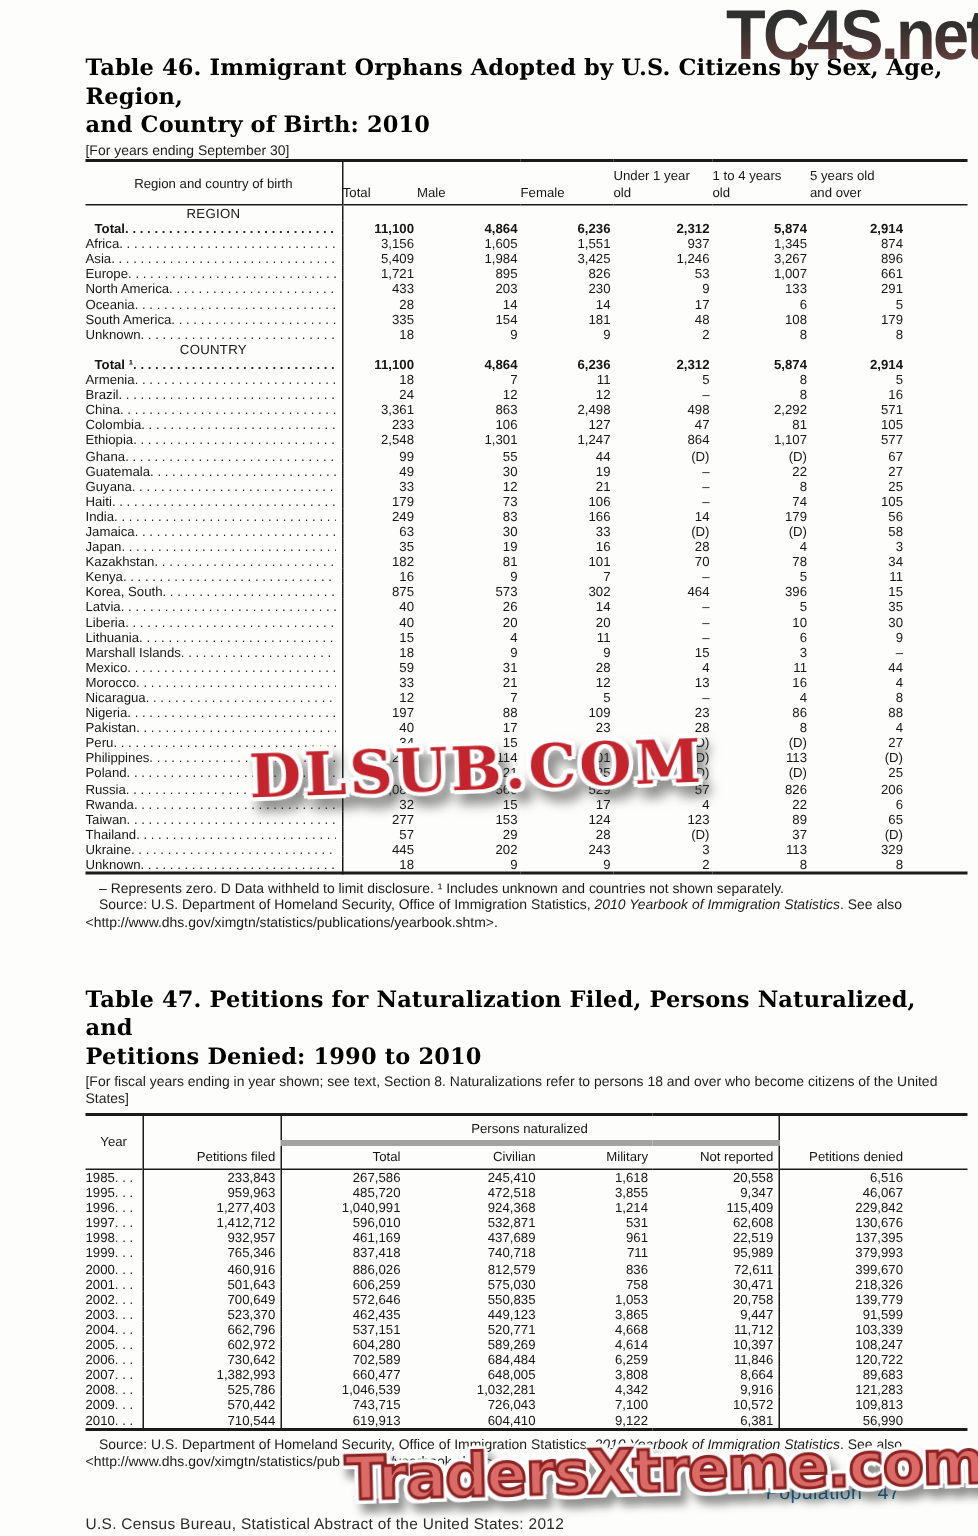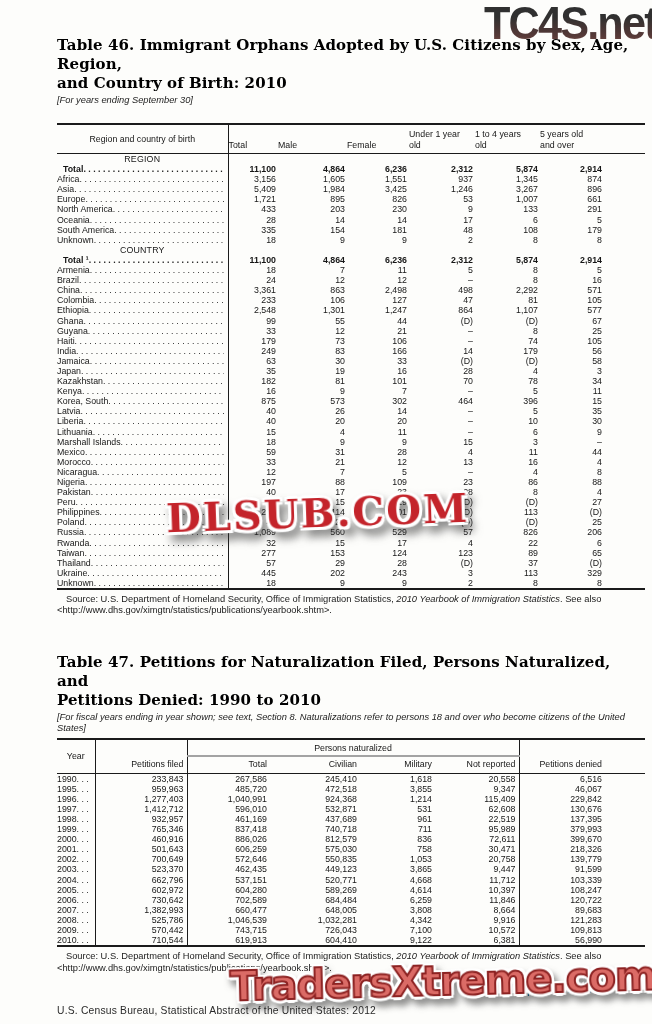--- a/index.html
+++ b/index.html
@@ -8,28 +8,28 @@
     position:relative; width:652px; height:1024px; margin:0 auto;
     background:#fdfdfb; overflow:hidden; color:#141414;
     font-family:"Liberation Sans", sans-serif;
   }
   .content { position:absolute; left:57px; top:36px; width:588px; }
 
   .tbl-title {
     font-family:"DejaVu Serif", serif; font-weight:bold;
     font-size:15px; line-height:19px; color:#000; letter-spacing:.1px;
   }
-  .bracket-note { font-size:9.3px; line-height:11px; margin-top:2px; color:#1c1c1c;font-style:italic; }
+  .bracket-note { font-size:9.3px; line-height:11px; margin-top:2px; color:#1c1c1c; }
 
   table { border-collapse:collapse; table-layout:fixed; width:588px;
           border-top:2px solid #1b1b1b; border-bottom:2px solid #1b1b1b; }
   th, td { padding:0; font-weight:normal; color:#161616; }
 
   
-  .t46 { margin-top:17px; }
+  .t46 { margin-top:0; }
   .t46 th { font-size:8.8px; line-height:10.5px; vertical-align:bottom; }
   .t46 thead th { border-bottom:1.5px solid #1b1b1b; padding:4px 2px 3px 0; }
   .t46 .stub-h { text-align:center; vertical-align:middle; padding-left:2px; }
   .t46 .num-h { text-align:left; }
   .prewrap { white-space:pre-line; }
   .t46 td { font-size:8.8px; line-height:10.1px; }
   .t46 .num { text-align:right; padding-right:2px; white-space:nowrap; }
   .t46 .vr, .t46 .vr-h { border-left:1px solid #1b1b1b; }
   .pad-end { padding-right:43px !important; }
   .t46 .subhead { text-align:center; font-size:8.8px; letter-spacing:.2px; }
@@ -45,21 +45,21 @@
   .footnotes p { font-size:9.3px; line-height:11.3px; text-indent:9px; color:#1a1a1a; }
   .src-italic { font-style:italic; }
 
   
   .t47-block { margin-top:36px; }
   .t47 { margin-top:4px; }
   .t47 th { font-size:8.8px; line-height:10.5px; }
   .t47 thead { border-bottom:1.5px solid #1b1b1b; }
   .t47 .year-h { text-align:center; vertical-align:middle; }
   .t47 .right-h { text-align:right; vertical-align:bottom; padding:3px 3px 3px 0; }
-  .t47 .spanner { text-align:center; vertical-align:middle; border-bottom:2px solid #a3a3a3; padding:3px 0 2px; }
+  .t47 .spanner { text-align:center; vertical-align:middle; border-bottom:4px solid #a3a3a3; padding:3px 0 2px; }
   .t47 .sub-h { text-align:right; vertical-align:bottom; padding:2px 3px 3px 0; }
   .t47 td { font-size:8.8px; line-height:10.1px; }
   .t47 .num { text-align:right; padding-right:3px; white-space:nowrap; }
   .t47 .vr-r { border-right:1px solid #1b1b1b; }
   .t47 .vr-l { border-left:1px solid #1b1b1b; }
 
   
   .pop-line { margin-top:7px; text-align:right; padding-right:45px;
               font-size:13px; color:#0369a1; letter-spacing:.3px; }
   .pop-line .num { padding-left:10px; }
@@ -347,20 +347,34 @@
             <td class="num vr">99</td>
             <td class="num">55</td>
             <td class="num">44</td>
             <td class="num">(D)</td>
             <td class="num">(D)</td>
             <td class="num pad-end">67</td>
           </tr>
           <tr>
             <td class="stub">
               <div class="stub-inner">
+                <span class="lbl">Guatemala</span>
+                <span class="dots"></span>
+              </div>
+            </td>
+            <td class="num vr">49</td>
+            <td class="num">30</td>
+            <td class="num">19</td>
+            <td class="num">–</td>
+            <td class="num">22</td>
+            <td class="num pad-end">27</td>
+          </tr>
+          <tr>
+            <td class="stub">
+              <div class="stub-inner">
                 <span class="lbl">Guyana</span>
                 <span class="dots"></span>
               </div>
             </td>
             <td class="num vr">33</td>
             <td class="num">12</td>
             <td class="num">21</td>
             <td class="num">–</td>
             <td class="num">8</td>
             <td class="num pad-end">25</td>
@@ -712,20 +726,21 @@
             <td class="num">9</td>
             <td class="num">9</td>
             <td class="num">2</td>
             <td class="num">8</td>
             <td class="num pad-end">8</td>
           </tr>
         </tbody>
     </table>
 
     <div class="footnotes">
+      <p>– Represents zero. D Data withheld to limit disclosure. ¹ Includes unknown and countries not shown separately.</p>
       <p><span>Source: U.S. Department of Homeland Security, Office of Immigration Statistics, </span><span class="src-italic">2010 Yearbook of Immigration Statistics</span><span>. See also &lt;http://www.dhs.gov/ximgtn/statistics/publications/yearbook.shtm&gt;.</span></p>
     </div>
 
     <div class="t47-block">
       <h1 class="tbl-title"><span>Table 47. Petitions for Naturalization Filed, Persons Naturalized, and</span><br><span>Petitions Denied: 1990 to 2010</span></h1>
       <div class="bracket-note">[For fiscal years ending in year shown; see text, Section 8. Naturalizations refer to persons 18 and over who become citizens of the United States]</div>
 
       <table class="t47">
         <colgroup>
           <col style="width:38px">
@@ -747,21 +762,21 @@
             <th class="sub-h">Total</th>
             <th class="sub-h">Civilian</th>
             <th class="sub-h">Military</th>
             <th class="sub-h">Not reported</th>
           </tr>
         </thead>
         <tbody id="t47-body">
             <tr>
               <td class="vr-r">
                 <div class="stub-inner">
-                  <span class="lbl">1990</span>
+                  <span class="lbl">1985</span>
                   <span class="dots"></span>
                 </div>
               </td>
               <td class="num vr-r">233,843</td>
               <td class="num">267,586</td>
               <td class="num">245,410</td>
               <td class="num">1,618</td>
               <td class="num vr-r">20,558</td>
               <td class="num pad-end">6,516</td>
             </tr>

